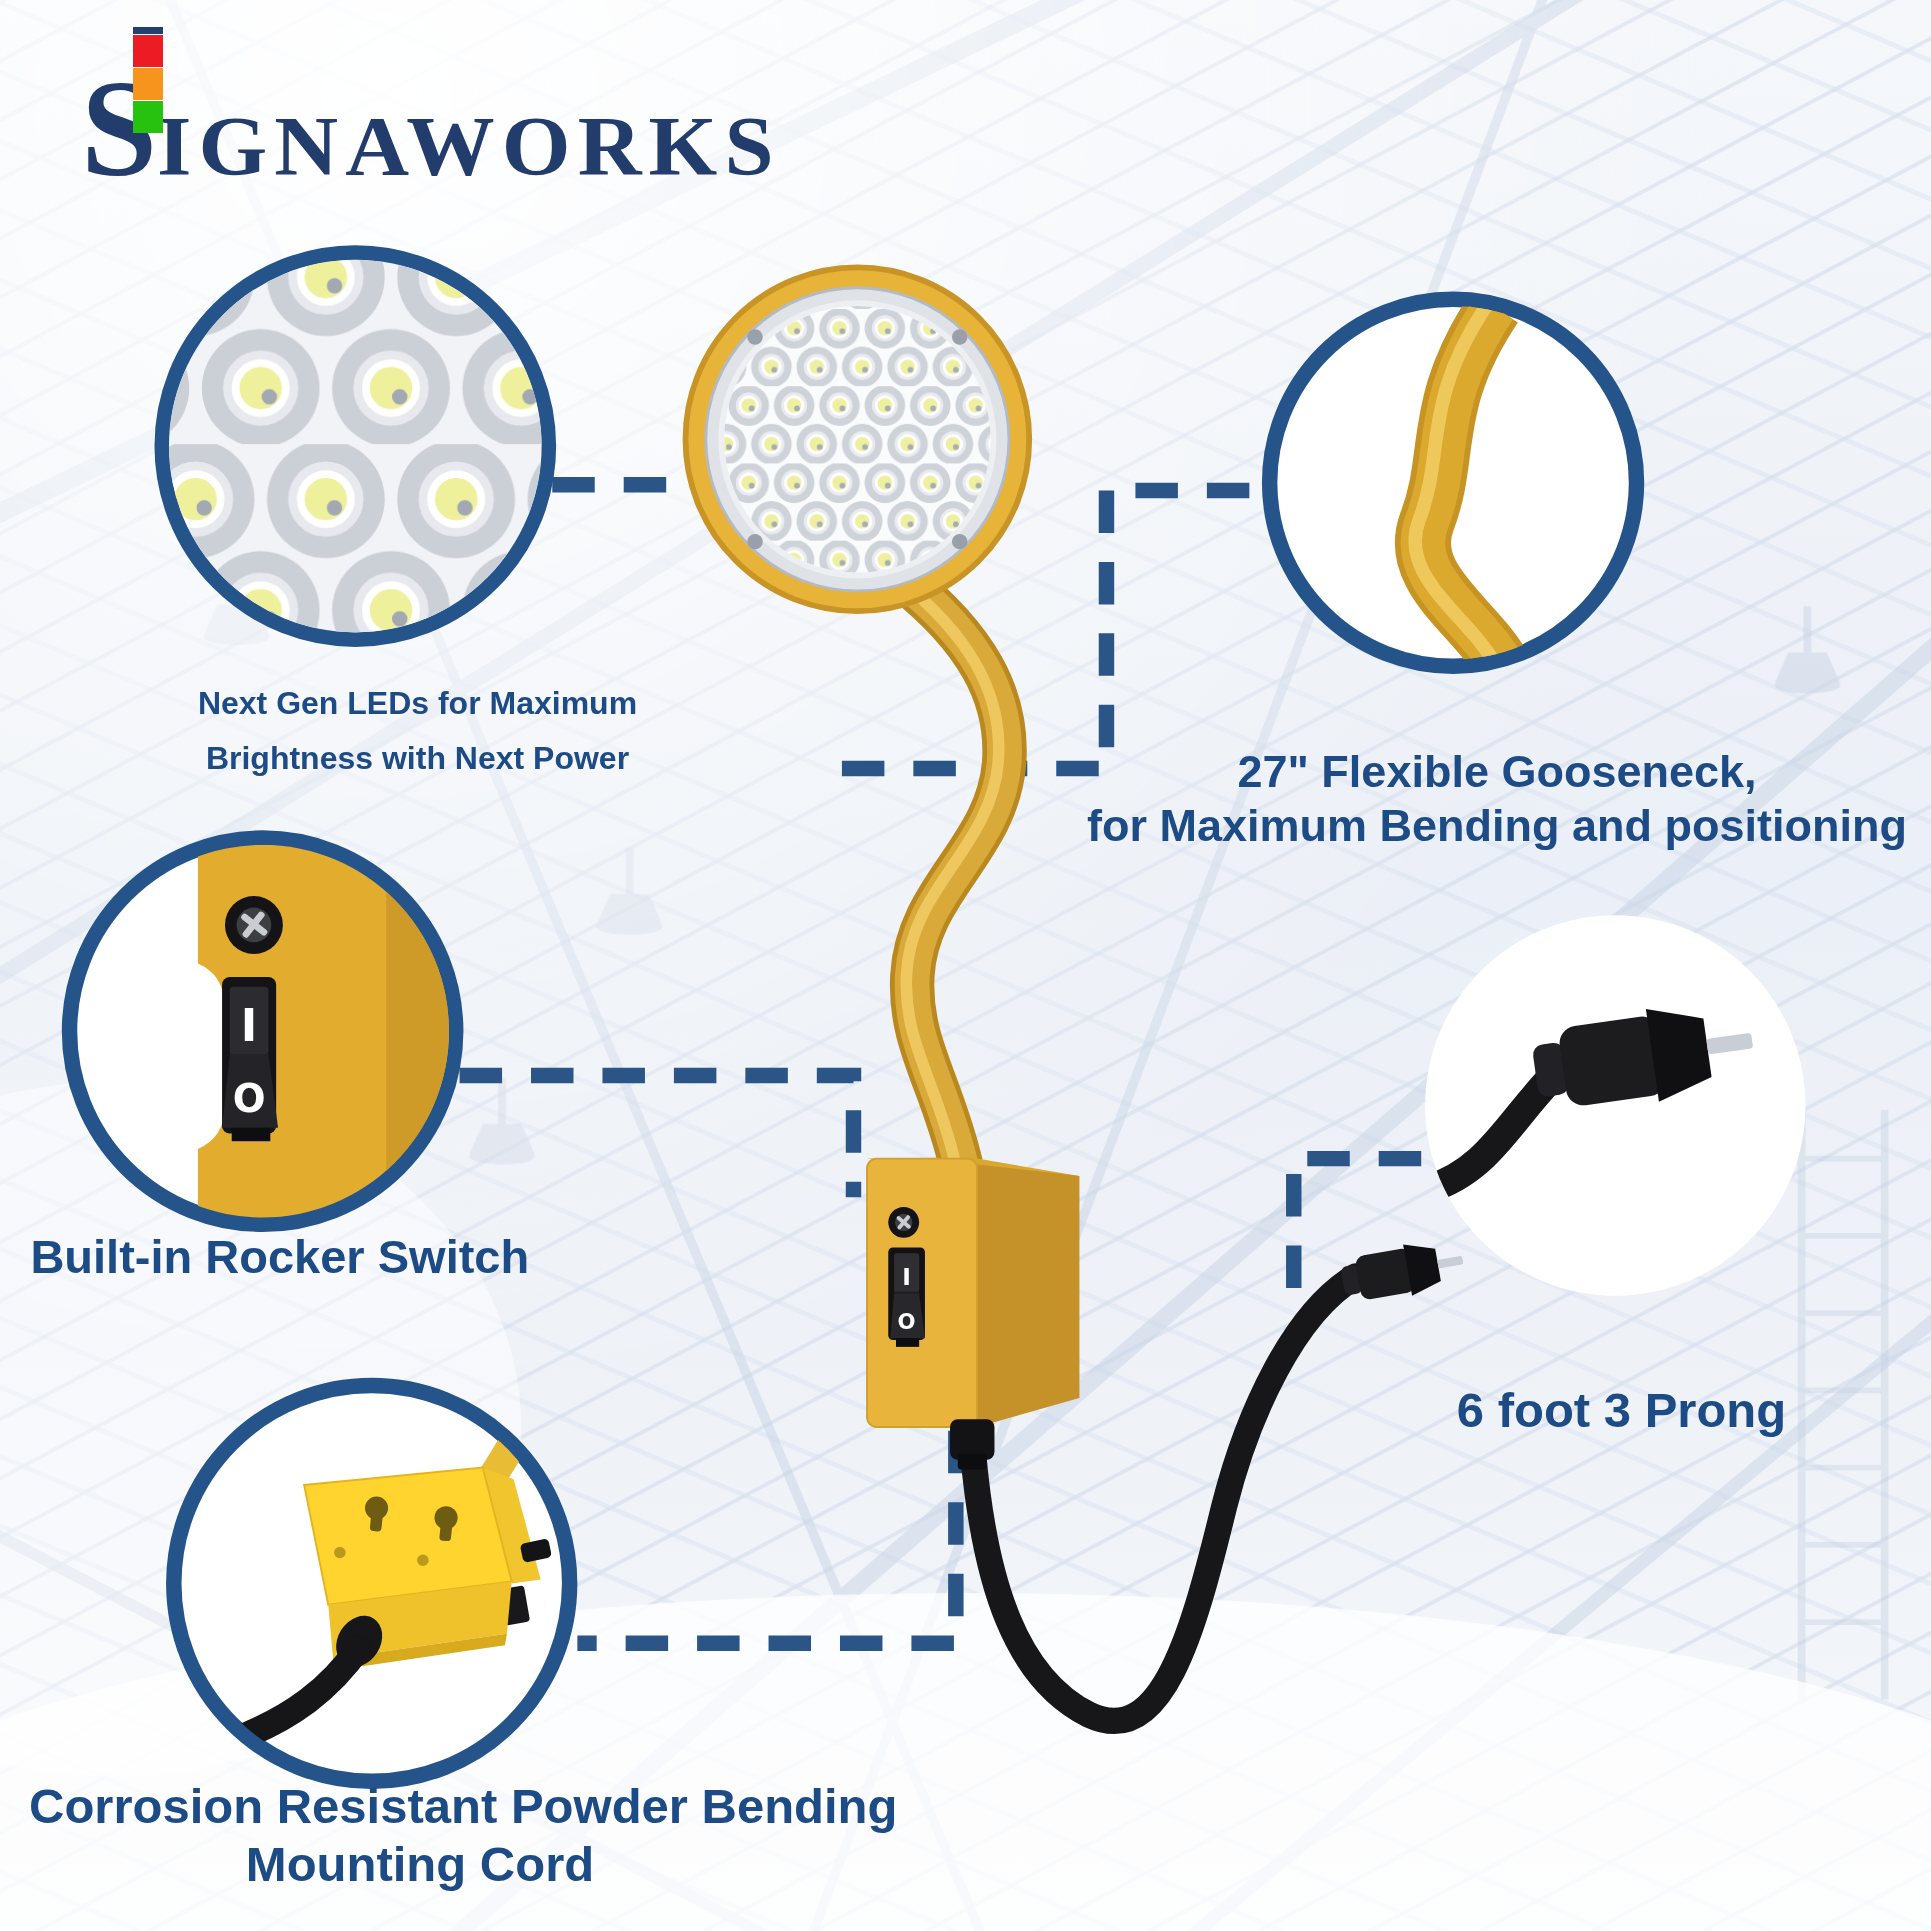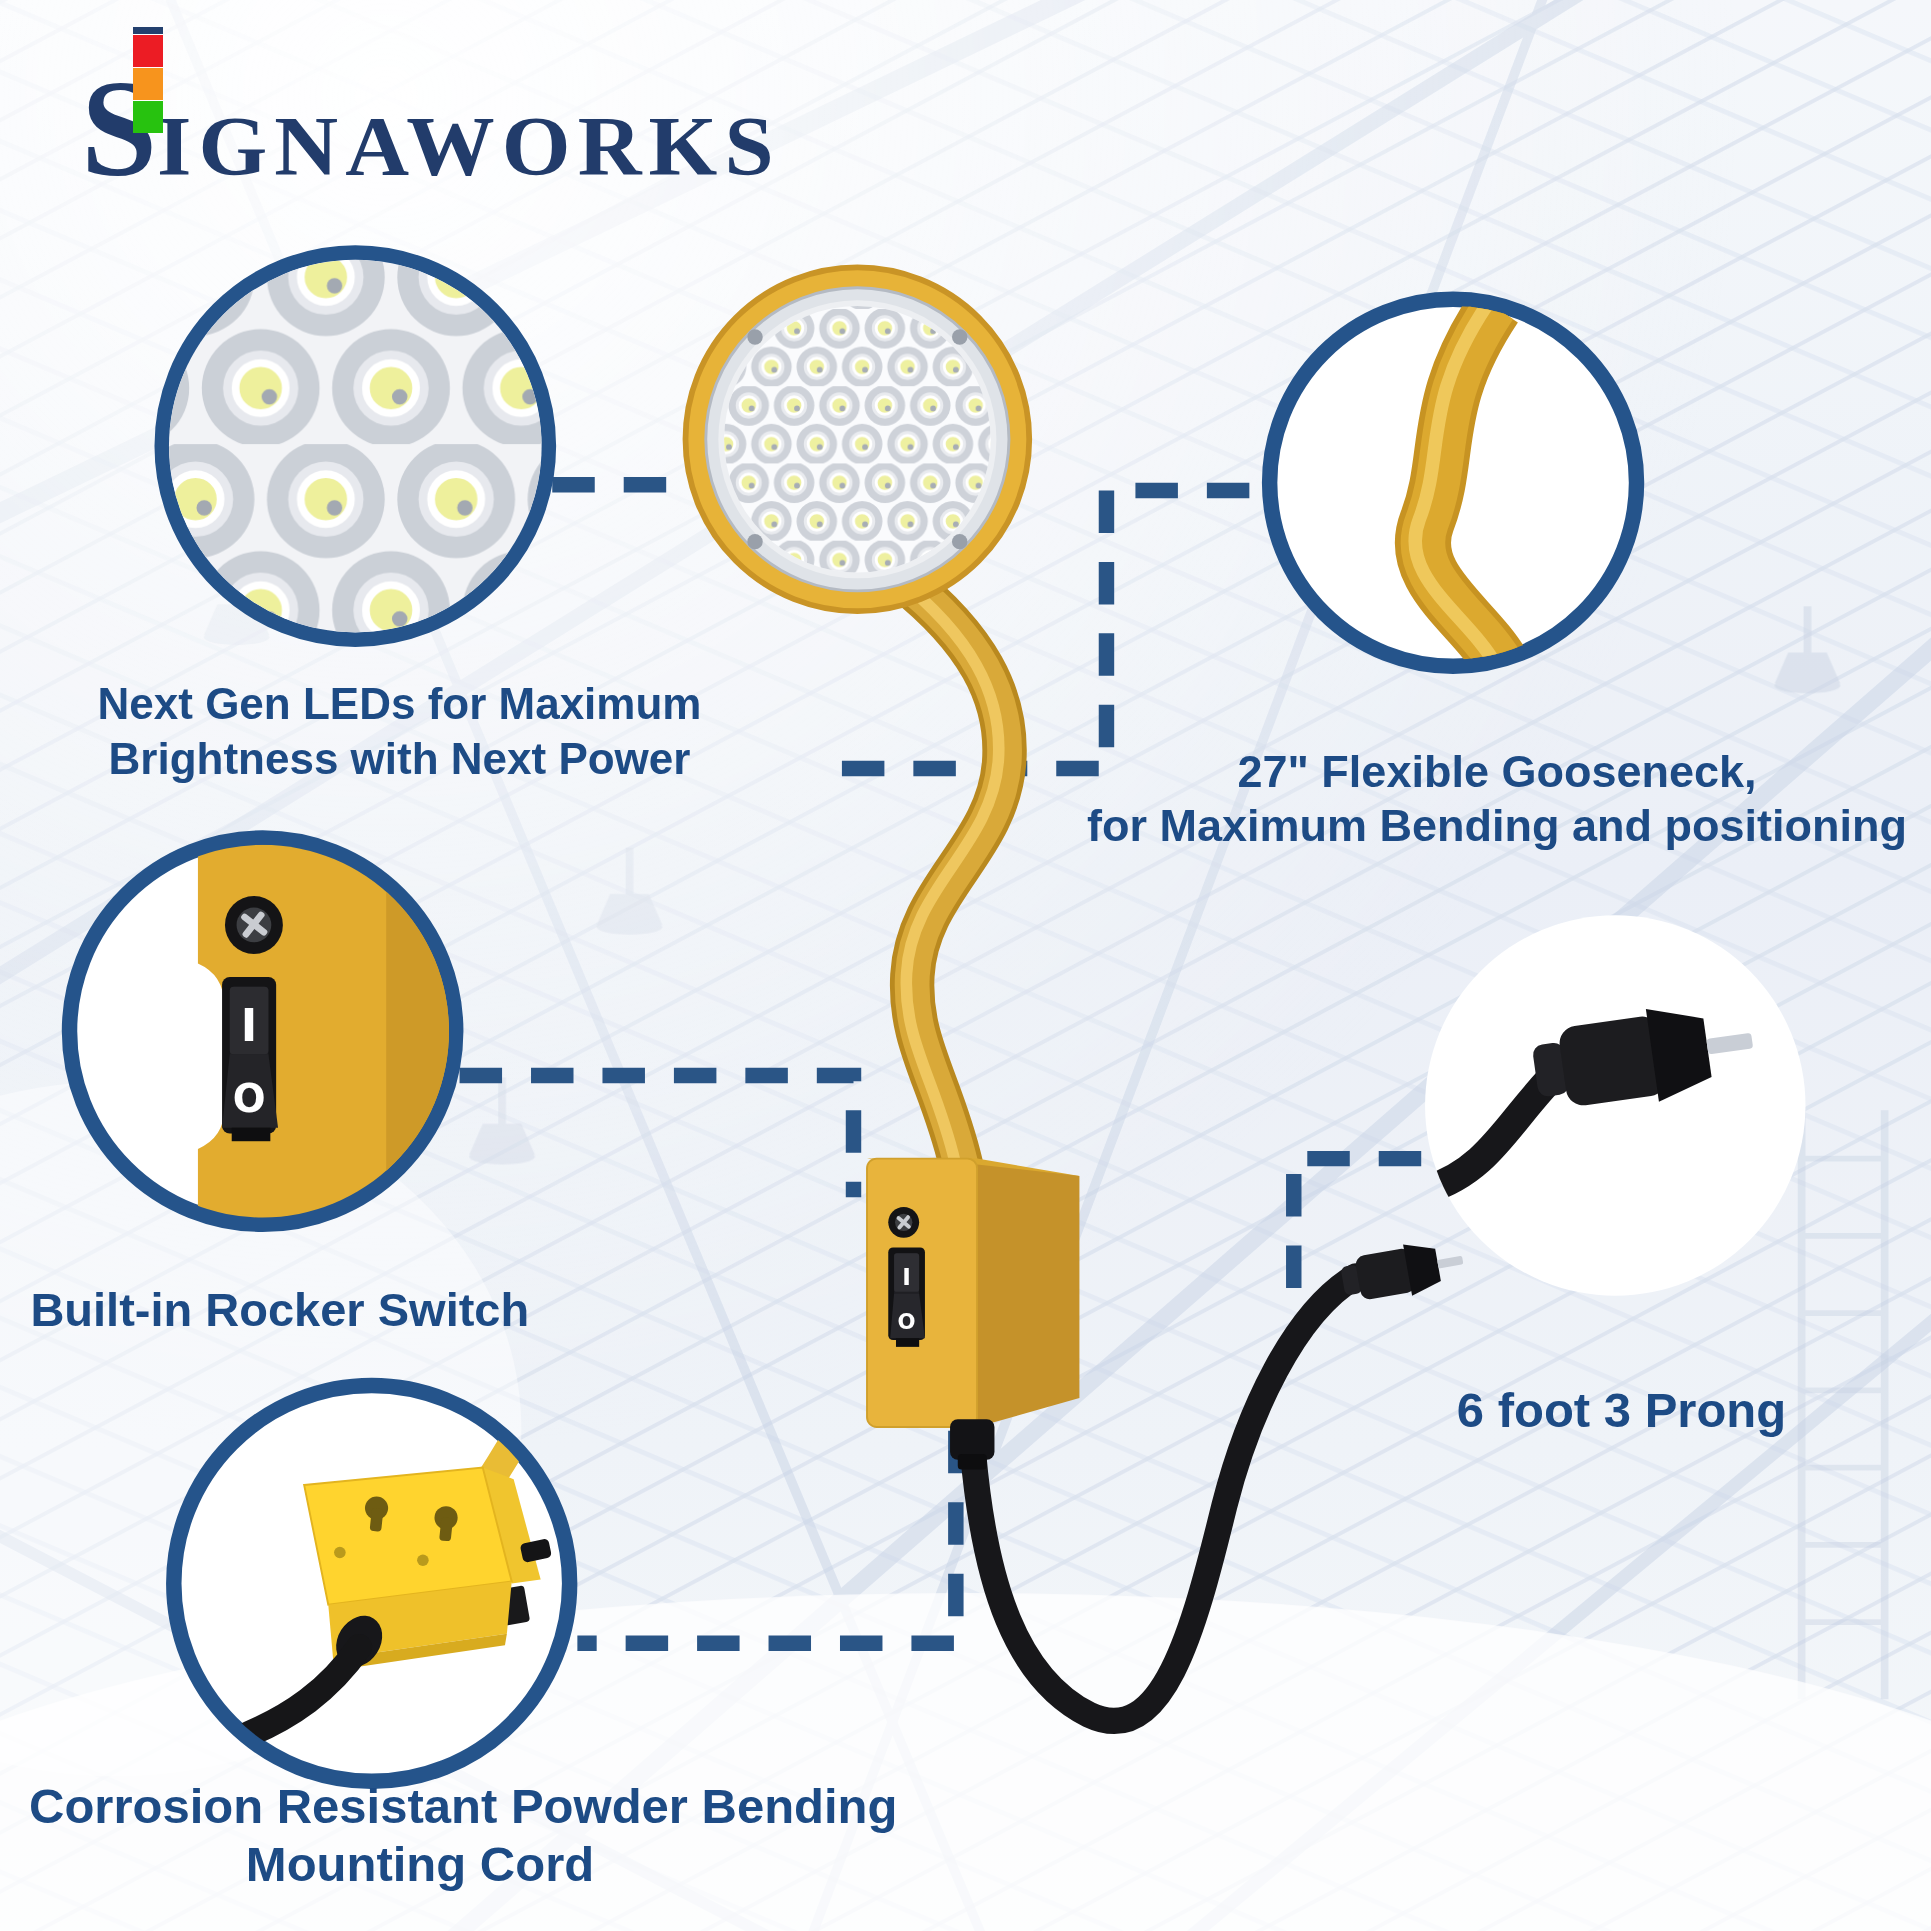--- a/index.html
+++ b/index.html
@@ -2,23 +2,23 @@
 <html><head>
 <meta charset="utf-8">
 <style>
   html,body{margin:0;padding:0;background:#dfe5ee;}
   .canvas{position:relative;width:1931px;height:1931px;overflow:hidden;
           background:linear-gradient(180deg,#f4f7fb 0%,#e9eef6 45%,#eef2f8 75%,#f4f7fa 100%);
           font-family:"Liberation Sans",sans-serif;}
   svg{position:absolute;left:0;top:0;}
   .cap{position:absolute;text-align:center;color:#1d4b85;font-weight:bold;}
   .cap-line{white-space:nowrap;}
-  .cap-leds{left:52px;top:676px;width:695px;font-size:44px;line-height:55px;}
+  .cap-leds{left:70px;top:676px;width:695px;font-size:32px;line-height:55px;}
   .cap-goose{left:1072px;top:745px;width:850px;font-size:45px;line-height:54px;}
-  .cap-rocker{left:19.3px;top:1282px;width:521px;font-size:47px;line-height:56px;}
+  .cap-rocker{left:19.3px;top:1229px;width:521px;font-size:47px;line-height:56px;}
   .cap-cord{left:1390px;top:1365px;width:463px;font-size:49px;line-height:58px;margin-top:16px;}
   .cap-mount{left:29px;top:1777px;width:782px;font-size:49px;line-height:58px;}
   .logo{position:absolute;left:81px;top:71px;display:flex;align-items:baseline;
         color:#223c6b;font-family:"Liberation Serif",serif;font-weight:bold;}
   .logo-first{font-size:137px;line-height:116px;}
   .logo-rest{font-size:85px;letter-spacing:6.8px;transform:scaleX(1.04);transform-origin:left bottom;}
   .stack{position:absolute;left:52px;top:-44px;width:30px;}
   .stack .bar{height:6.8px;background:#23406e;}
   .stack .sq{height:32px;border-top:1.9px solid #ffffff;}
   .sq.red{background:#EC1C24;}

